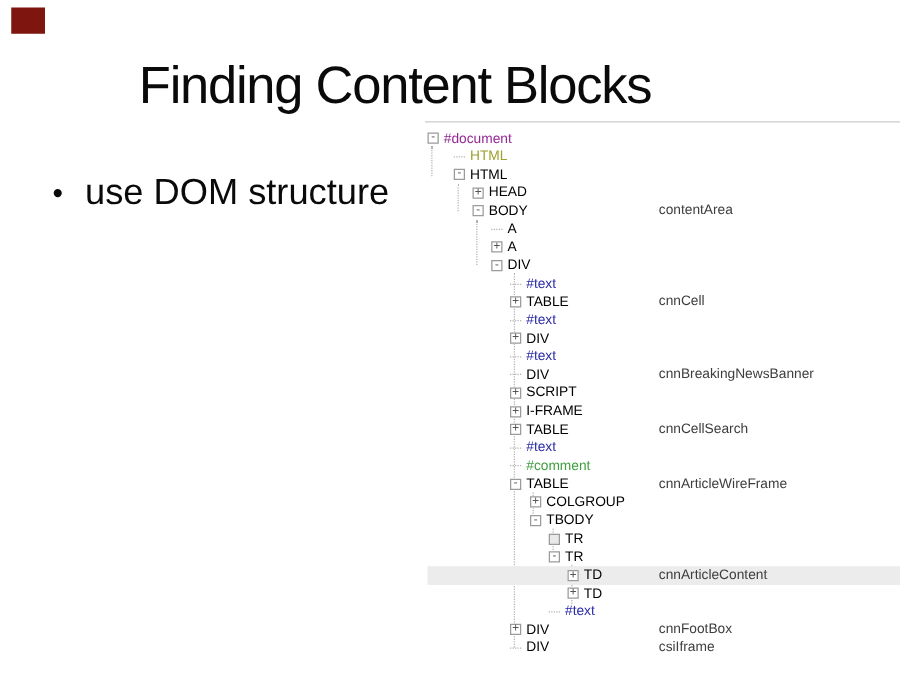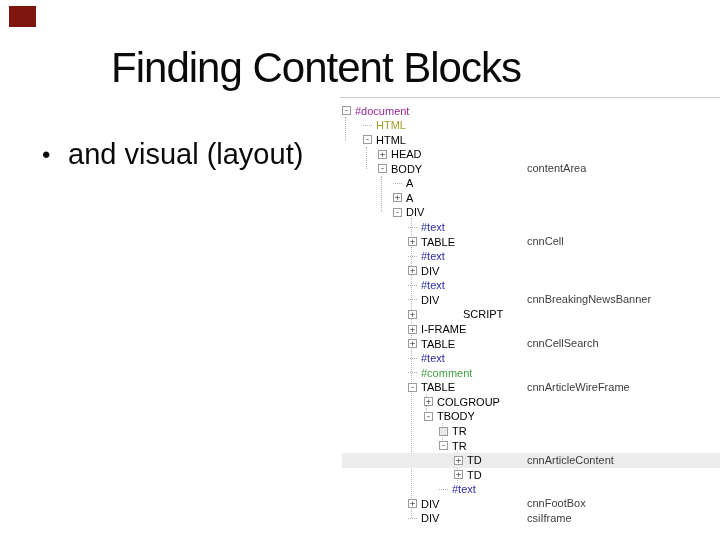--- a/index.html
+++ b/index.html
@@ -53,21 +53,21 @@
 <body>
 
 <div class="corner-accent"></div>
 
 <div class="slide-title">Finding Content Blocks</div>
 
 <div class="bullet-item">
   <div class="bullet-row">
     <span class="bullet-marker">•</span>
     <span class="bullet-lines">
-      <span class="bullet-line">and visual (layout)</span>
+      <span class="bullet-line">use DOM structure</span>
     </span>
   </div>
 </div>
 
 <div class="dom-tree-panel">
   <div class="tree-topline"></div>
   <div id="tree-lines">
       <div class="tree-vline" style="left: 5px; top: 20px; height: 24px;"></div>
       <div class="tree-vline" style="left: 26px; top: 50px; height: 22px;"></div>
       <div class="tree-vline" style="left: 41px; top: 79px; height: 36px;"></div>
@@ -131,21 +131,21 @@
         <span class="dots-stub"></span>
         <span class="node-name" style="color: rgb(43, 43, 168);">#text</span>
       </div>
       <div class="tree-row" style="top: 195.423px; padding-left: 66px;">
         <span class="dots-stub"></span>
         <span class="node-name" style="color: rgb(0, 0, 0);">DIV</span>
         <span class="node-class-label" style="color: rgb(61, 61, 61);">cnnBreakingNewsBanner</span>
       </div>
       <div class="tree-row" style="top: 209.994px; padding-left: 66px;">
         <span class="expand-box">+</span>
-        <span class="node-name" style="color: rgb(0, 0, 0); margin-left: 42px;">SCRIPT</span>
+        <span class="node-name" style="color: rgb(0, 0, 0);">SCRIPT</span>
       </div>
       <div class="tree-row" style="top: 224.565px; padding-left: 66px;">
         <span class="expand-box">+</span>
         <span class="node-name" style="color: rgb(0, 0, 0);">I-FRAME</span>
       </div>
       <div class="tree-row" style="top: 239.136px; padding-left: 66px;">
         <span class="expand-box">+</span>
         <span class="node-name" style="color: rgb(0, 0, 0);">TABLE</span>
         <span class="node-class-label" style="color: rgb(61, 61, 61);">cnnCellSearch</span>
       </div>

